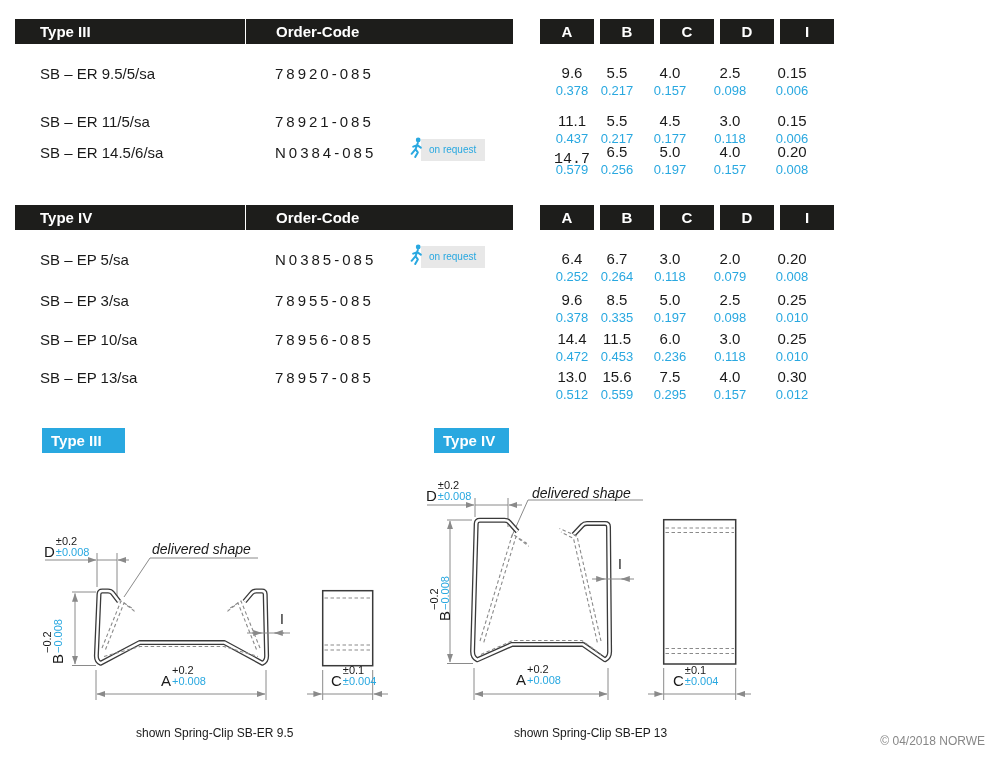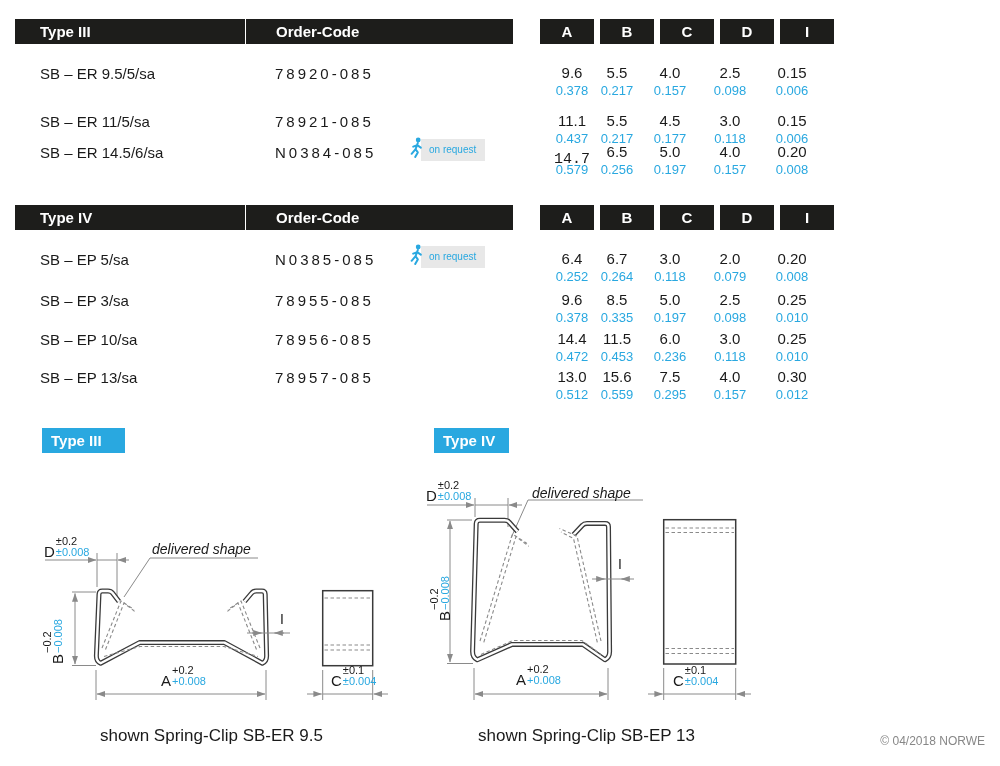--- a/index.html
+++ b/index.html
@@ -24,21 +24,21 @@
   .runner circle{fill:var(--accent);}
   .cyanbadge{background:var(--accent);color:#fff;font-weight:bold;font-size:15px;height:25px;line-height:25px;
              padding-left:9px;}
   .dim-label{display:flex;align-items:flex-end;gap:1px;white-space:nowrap;}
   .dim-label .ltr{font-size:15px;line-height:12px;}
   .dim-label .tols{display:flex;flex-direction:column;font-size:11px;line-height:11px;text-align:left;}
   .tol-inch{color:var(--accent);}
   .rot{transform:rotate(-90deg);transform-origin:center center;}
   .delivered{font-size:14px;white-space:nowrap;font-style:italic;}
   .ilabel{font-size:14px;}
-  .caption{font-size:17px;white-space:nowrap;}
+  .caption{font-size:12px;white-space:nowrap;margin-left:36px;}
   .copyright{font-size:12px;color:var(--muted);white-space:nowrap;}
   svg .dim{stroke:var(--line);stroke-width:1;fill:none;}
   svg .dash{stroke:var(--line);stroke-width:1.1;fill:none;stroke-dasharray:3.5 2.5;}
   svg .part-o{stroke:var(--part);stroke-width:5;fill:none;stroke-linejoin:round;}
   svg .part-i{stroke:#fff;stroke-width:2.4;fill:none;stroke-linejoin:round;}
   svg .thin{stroke:var(--part);stroke-width:1.5;fill:#fff;}
   #ar path{fill:var(--line);}
 </style>
 </head>
 <body>

